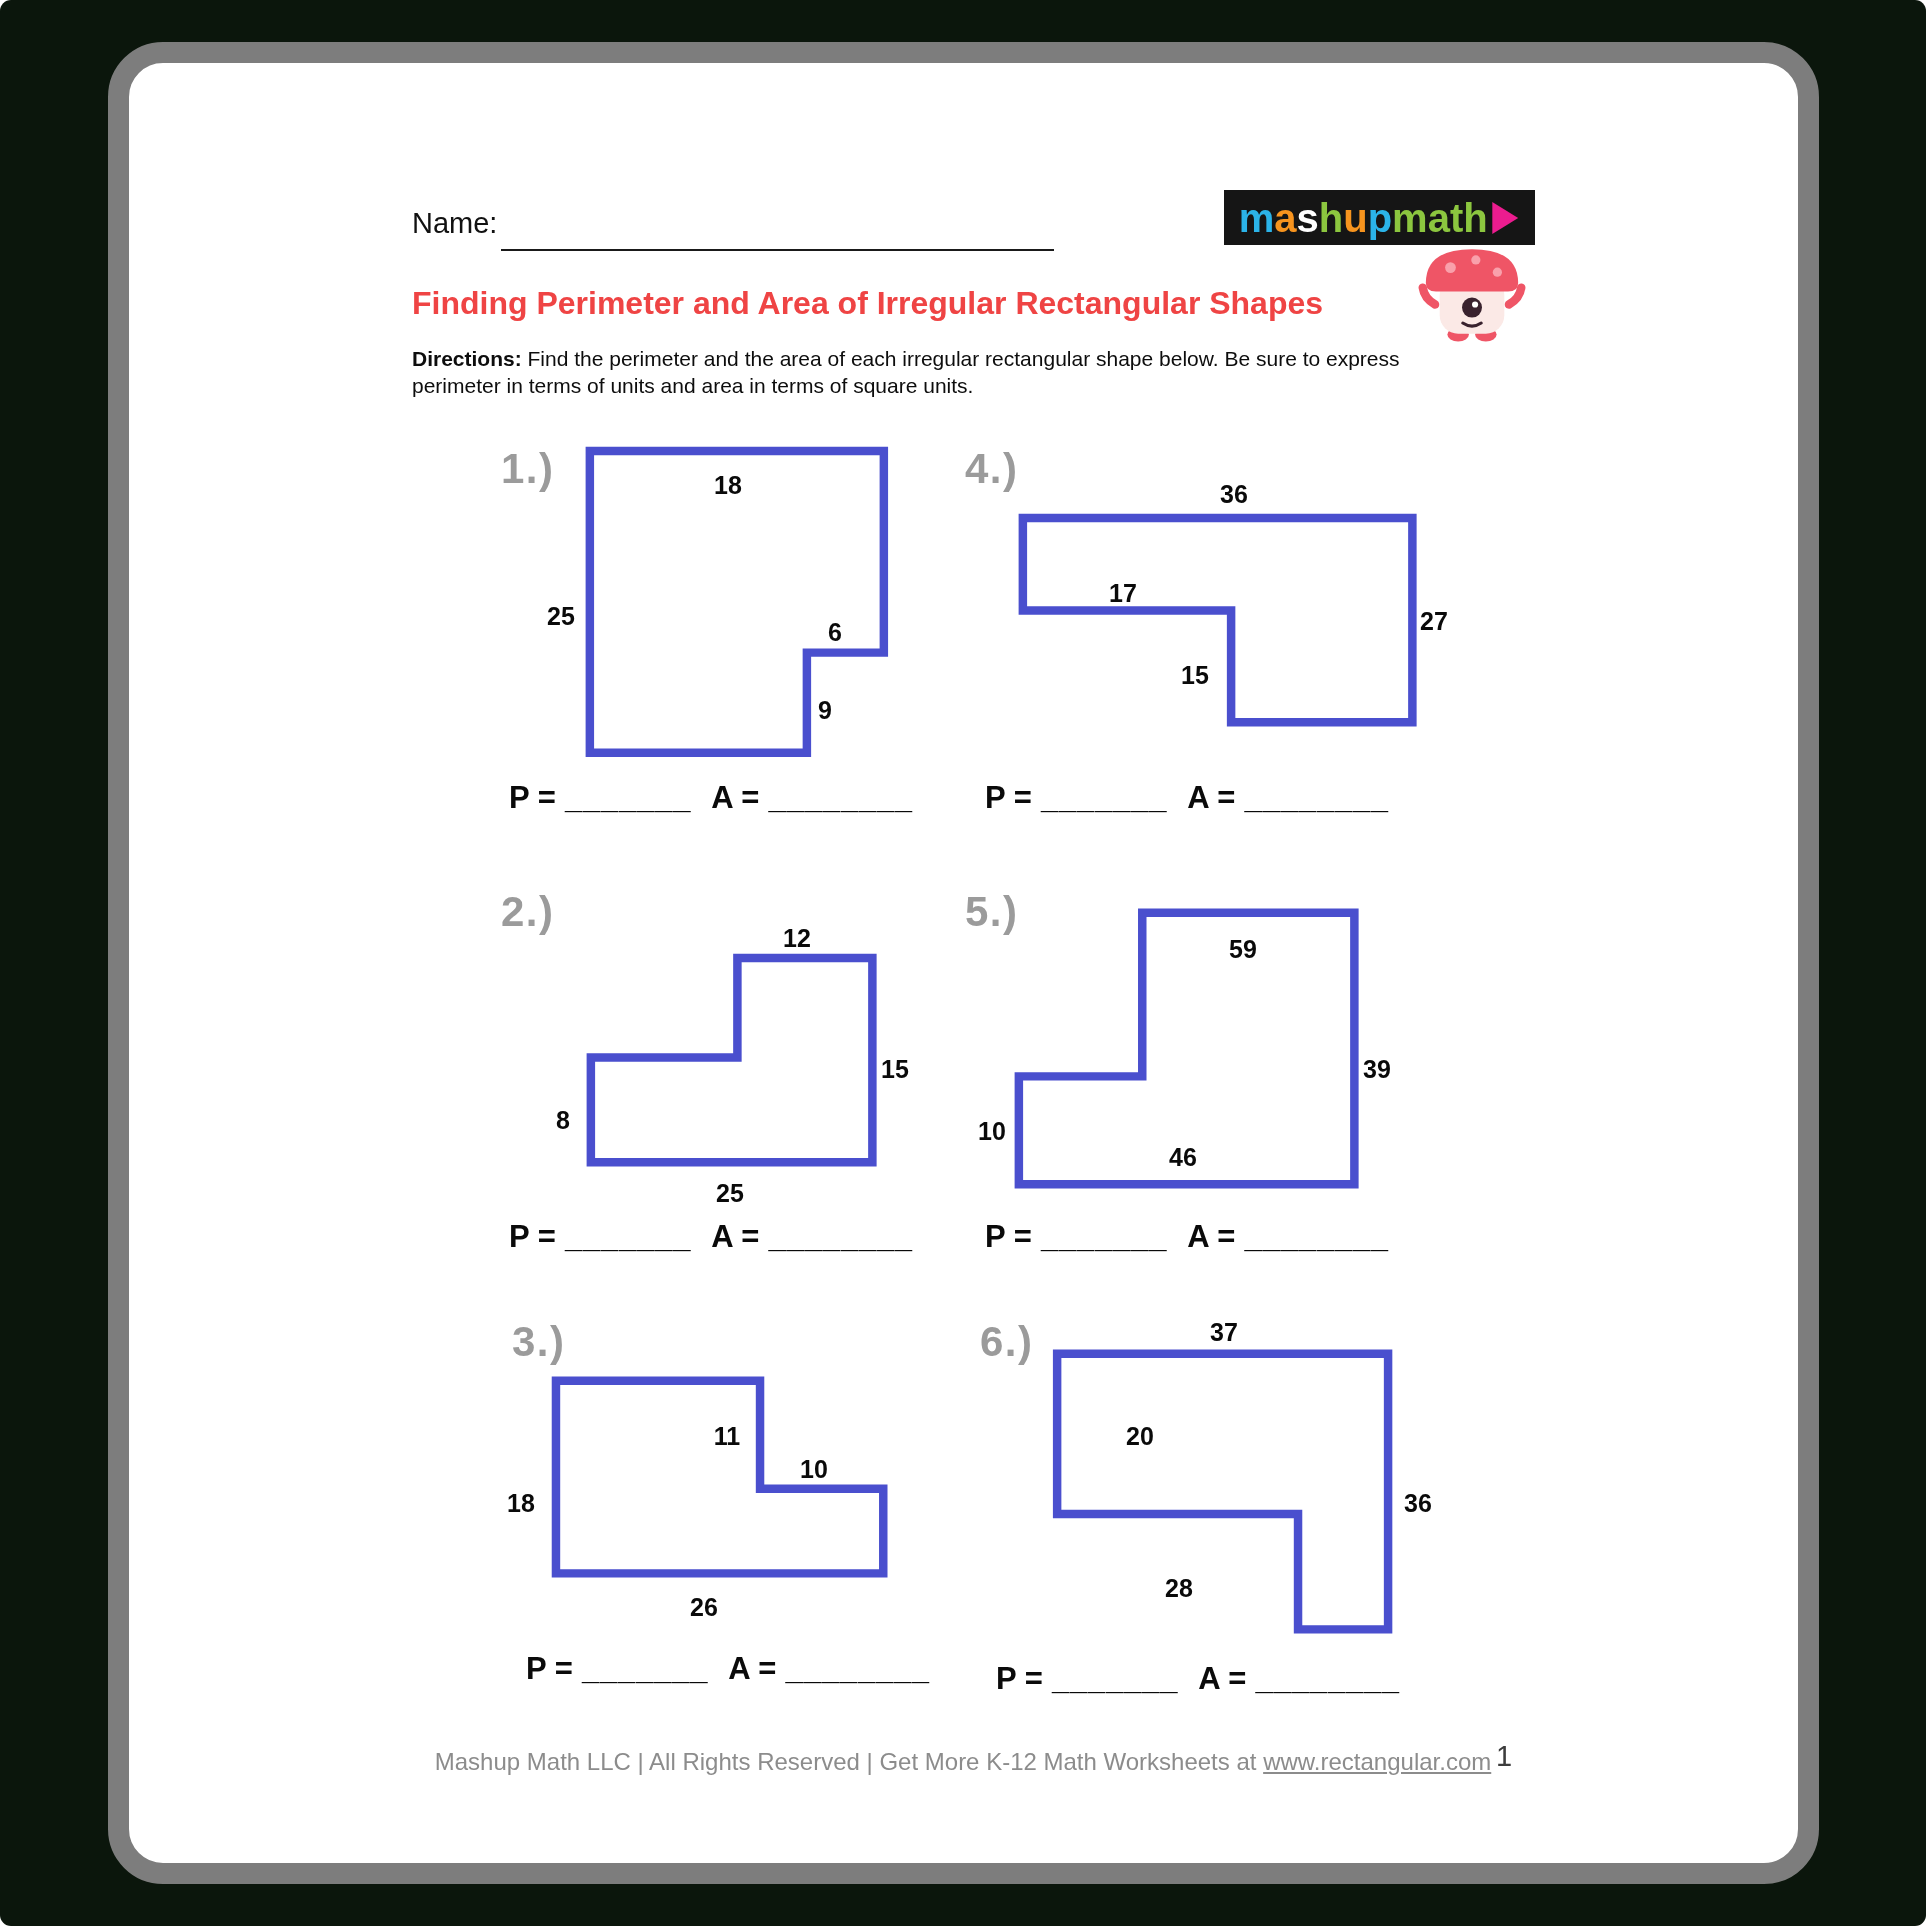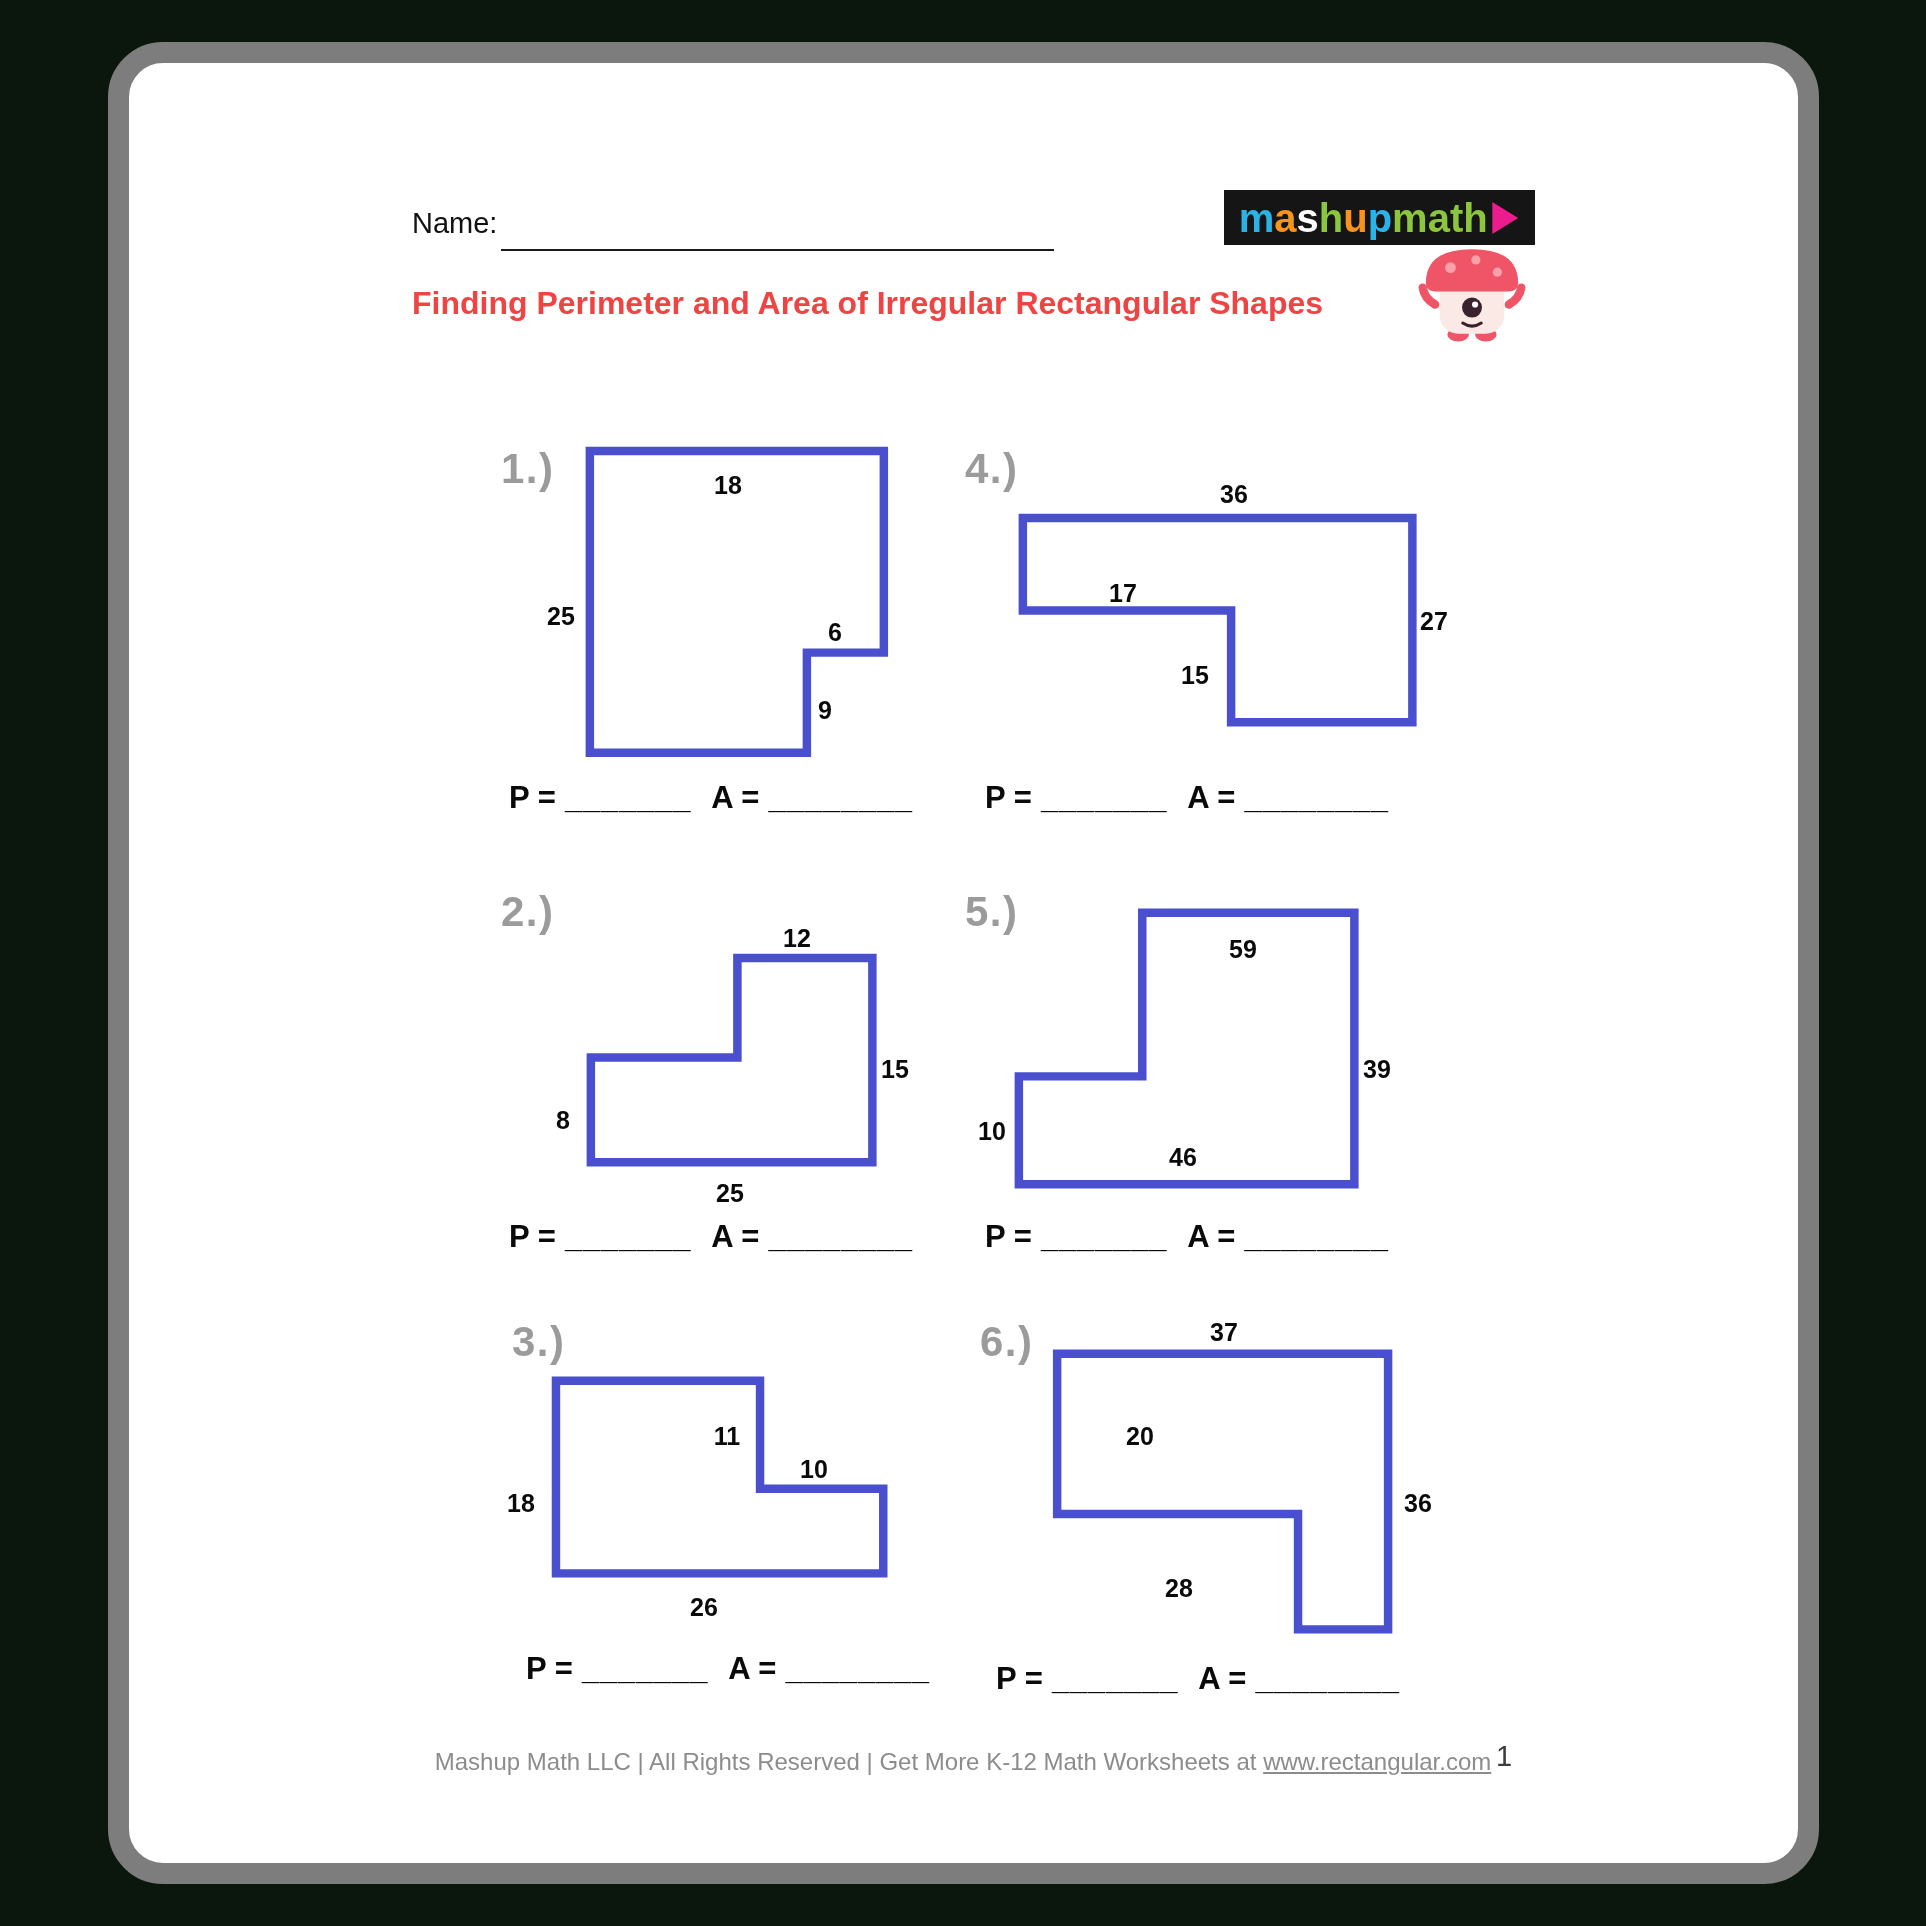--- a/index.html
+++ b/index.html
@@ -43,21 +43,21 @@
   .answer .blank { letter-spacing:0.8px; }
   .answer .gap { display:inline-block; width:20px; }
 
   .footer { left:131px; top:1748px; width:1664px; text-align:center; font-size:24px; color:#8c8c8c; }
   .footer .link { text-decoration:underline; }
   .page-number { left:1496px; top:1740px; font-size:29px; color:#3d3d3d; }
 </style>
 </head>
 <body>
 
-<div class="canvas" style="background-color: rgb(11, 22, 12);">
+<div class="canvas" style="background-color: rgb(11, 22, 12); border-radius: 11px;">
   <div class="page-frame" style="border-color: rgb(125, 125, 125); background-color: rgb(255, 255, 255);"></div>
 
   <div class="abs name-label">Name:</div>
   <div class="abs name-line"></div>
 
   <div class="abs logo" style="background-color: rgb(21, 21, 21);">
     <span style="color: rgb(43, 179, 232);">m</span>
     <span style="color: rgb(247, 148, 30);">a</span>
     <span style="color: rgb(255, 255, 255);">s</span>
     <span style="color: rgb(140, 198, 63);">h</span>
@@ -79,20 +79,23 @@
     <circle cx="42" cy="32" r="7" fill="#f9a0ab"></circle>
     <circle cx="75" cy="22" r="6" fill="#f9a0ab"></circle>
     <circle cx="103" cy="38" r="6" fill="#f9a0ab"></circle>
     <circle cx="70" cy="84" r="13" fill="#39222e"></circle>
     <circle cx="74" cy="80" r="4" fill="#ffffff"></circle>
     <path d="M58 104 Q70 112 82 104" stroke="#39222e" stroke-width="4" fill="none" stroke-linecap="round"></path>
   </svg>
 
   <h1 class="abs title">Finding Perimeter and Area of Irregular Rectangular Shapes</h1>
 
+  <p class="abs directions">
+    <b>Directions:</b><span> Find the perimeter and the area of each irregular rectangular shape below. Be sure to express perimeter in terms of units and area in terms of square units.</span>
+  </p>
 
   <div class="abs pnum pnum1" style="color: rgb(155, 155, 155);">1.)</div>
   <div class="abs pnum pnum4" style="color: rgb(155, 155, 155);">4.)</div>
   <div class="abs pnum pnum2" style="color: rgb(155, 155, 155);">2.)</div>
   <div class="abs pnum pnum5" style="color: rgb(155, 155, 155);">5.)</div>
   <div class="abs pnum pnum3" style="color: rgb(155, 155, 155);">3.)</div>
   <div class="abs pnum pnum6" style="color: rgb(155, 155, 155);">6.)</div>
 
   <svg class="abs shape" style="left:586px; top:447px;" width="304" height="312" viewBox="0 0 395 405">
     <polygon points="5,5 387,5 387,267 287,267 287,397 5,397" style="stroke: rgb(74, 79, 206);"></polygon>

